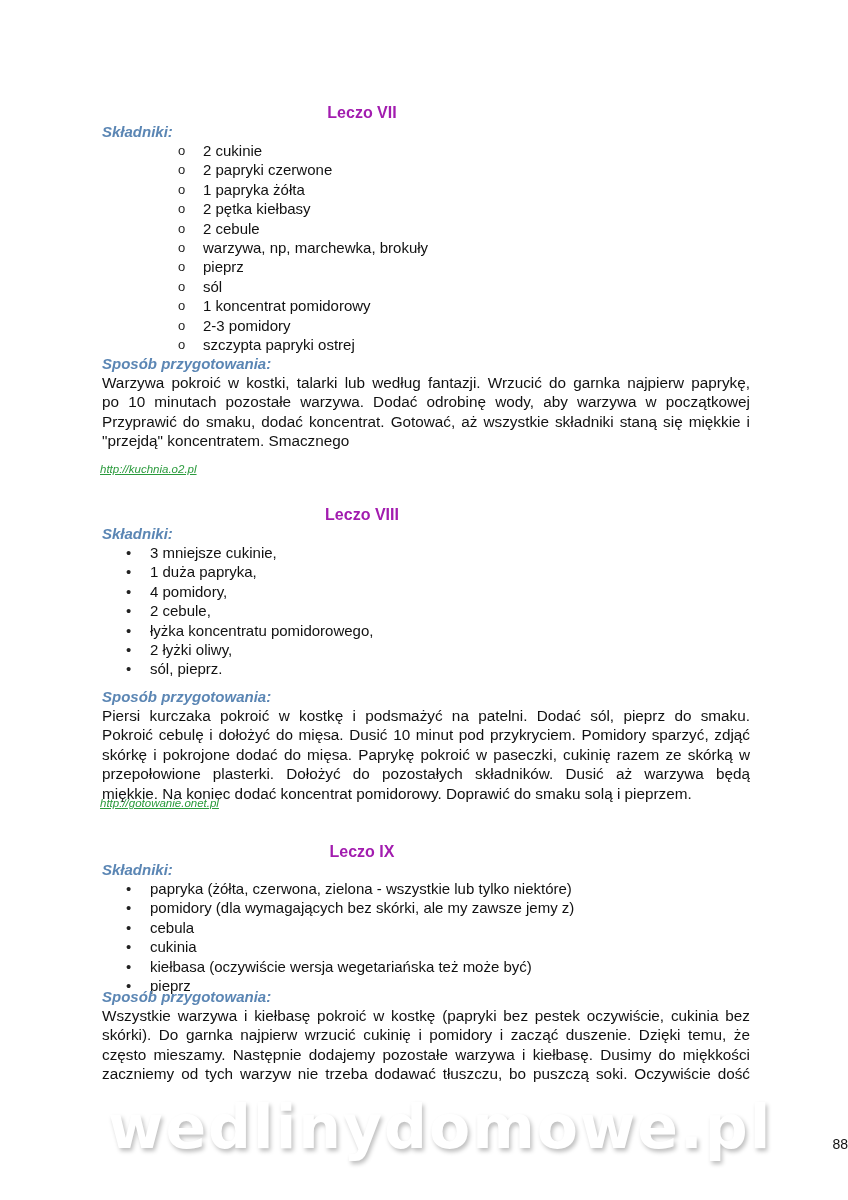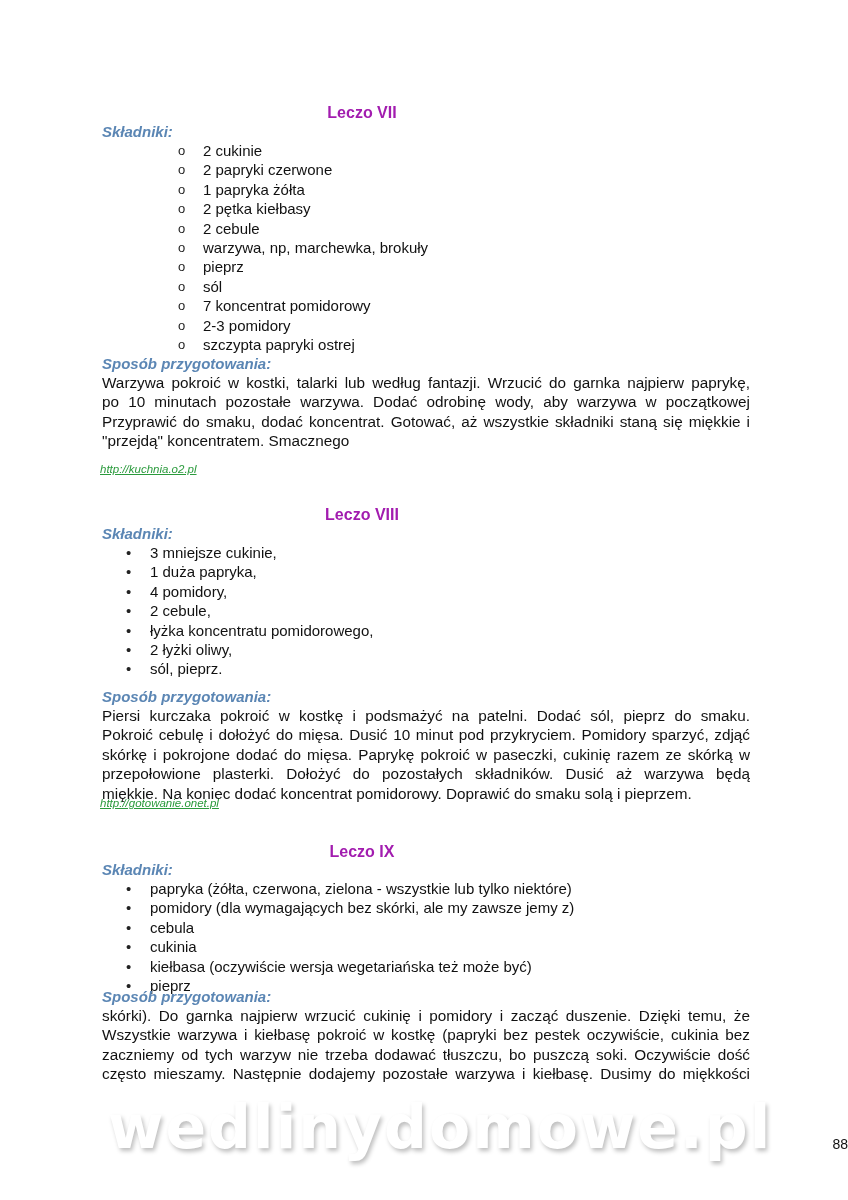--- a/index.html
+++ b/index.html
@@ -24,21 +24,21 @@
 <div class="label" style="top:123px;">Składniki:</div>
 <ul class="items circ" style="left:203px; top:141px;">
   <li>2 cukinie</li>
   <li>2 papryki czerwone</li>
   <li>1 papryka żółta</li>
   <li>2 pętka kiełbasy</li>
   <li>2 cebule</li>
   <li>warzywa, np, marchewka, brokuły</li>
   <li>pieprz</li>
   <li>sól</li>
-  <li>7 koncentrat pomidorowy</li>
+  <li>1 koncentrat pomidorowy</li>
   <li>2-3 pomidory</li>
   <li>szczypta papryki ostrej</li>
 </ul>
 <div class="label" style="top:355px;">Sposób przygotowania:</div>
 <div class="para" style="top:373px;">
   <span class="ln">Warzywa pokroić w kostki, talarki lub według fantazji. Wrzucić do garnka najpierw paprykę,</span>
   <span class="ln">po 10 minutach pozostałe warzywa. Dodać odrobinę wody, aby warzywa w początkowej</span>
   <span class="ln">Przyprawić do smaku, dodać koncentrat. Gotować, aż wszystkie składniki staną się miękkie i</span>
   <span class="ln last">"przejdą" koncentratem. Smacznego</span>
 </div>
@@ -70,20 +70,20 @@
 <ul class="items bul" style="left:150px; top:879px;">
   <li>papryka (żółta, czerwona, zielona - wszystkie lub tylko niektóre)</li>
   <li>pomidory (dla wymagających bez skórki, ale my zawsze jemy z)</li>
   <li>cebula</li>
   <li>cukinia</li>
   <li>kiełbasa (oczywiście wersja wegetariańska też może być)</li>
   <li>pieprz</li>
 </ul>
 <div class="label" style="top:988px;">Sposób przygotowania:</div>
 <div class="para" style="top:1006px;">
+  <span class="ln">Wszystkie warzywa i kiełbasę pokroić w kostkę (papryki bez pestek oczywiście, cukinia bez</span>
   <span class="ln">skórki).  Do garnka najpierw wrzucić cukinię i pomidory i zacząć duszenie.  Dzięki temu, że</span>
-  <span class="ln">Wszystkie warzywa i kiełbasę pokroić w kostkę (papryki bez pestek oczywiście, cukinia bez</span>
+  <span class="ln">często mieszamy.  Następnie dodajemy pozostałe warzywa i kiełbasę.  Dusimy do miękkości</span>
   <span class="ln">zaczniemy od tych warzyw nie trzeba dodawać tłuszczu, bo puszczą soki.  Oczywiście dość</span>
-  <span class="ln">często mieszamy.  Następnie dodajemy pozostałe warzywa i kiełbasę.  Dusimy do miękkości</span>
 </div>
 
 <div class="watermark">wedlinydomowe.pl</div>
 <div class="pagenum">88</div>
 
 </body></html>

